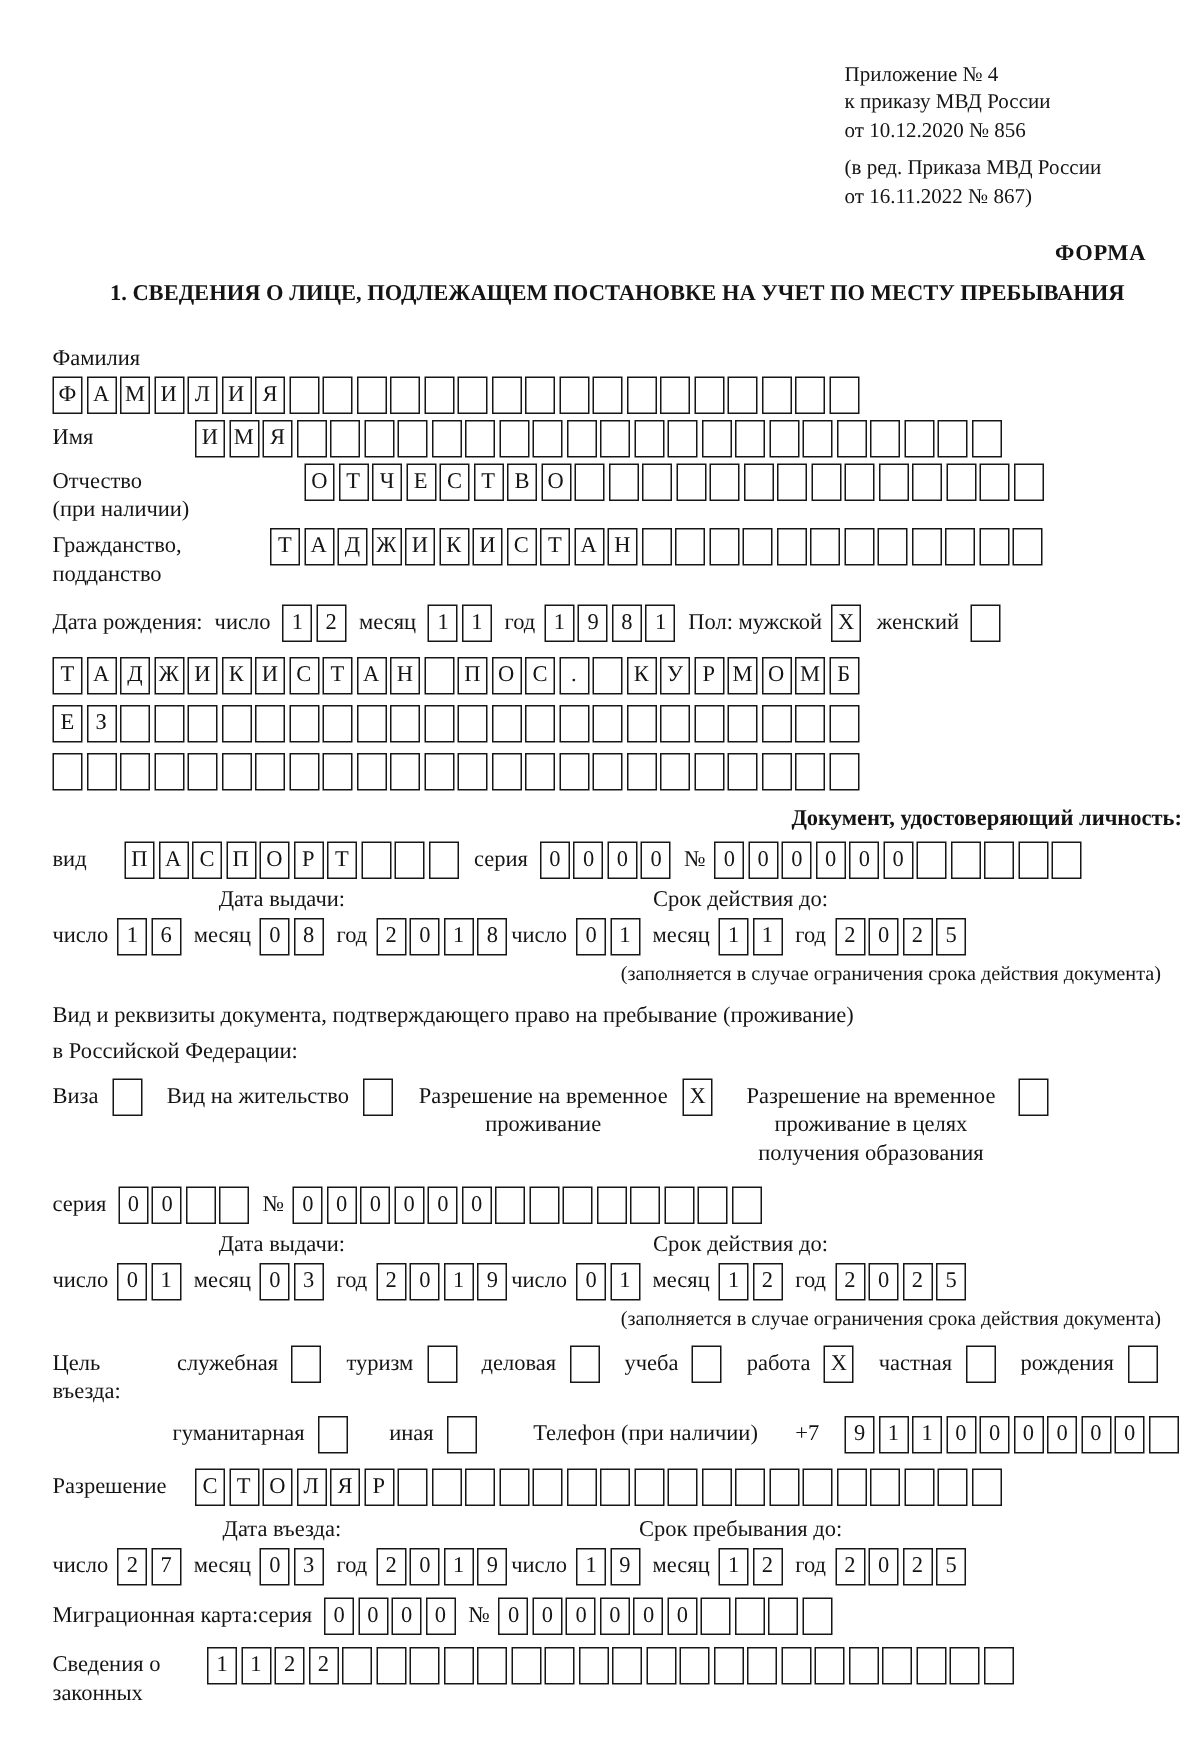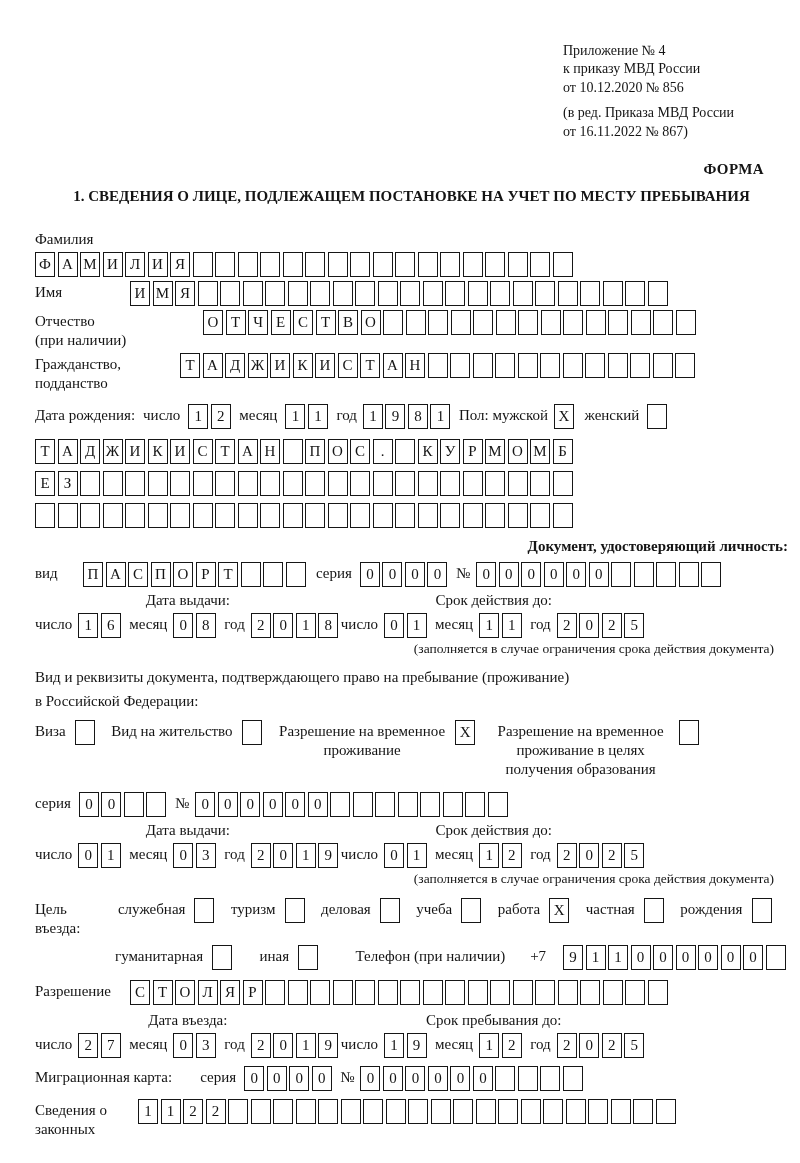--- a/index.html
+++ b/index.html
@@ -292,21 +292,21 @@
         <span class="cells"><span class="cell">1</span><span class="cell">9</span></span>
         <span class="lbl">месяц</span>
         <span class="cells"><span class="cell">1</span><span class="cell">2</span></span>
         <span class="lbl">год</span>
         <span class="cells"><span class="cell">2</span><span class="cell">0</span><span class="cell">2</span><span class="cell">5</span></span>
       </div>
     </div>
   </div>
 
   <div class="frow mt4">
-    <span class="lbl" style="margin-right:28px;">Миграционная карта:</span>
+    <span class="lbl" style="">Миграционная карта:</span>
     <span class="lbl mr8">серия</span>
     <span class="cells mr6"><span class="cell">0</span><span class="cell">0</span><span class="cell">0</span><span class="cell">0</span></span>
     <span class="lbl mr6">№</span>
     <span class="cells"><span class="cell">0</span><span class="cell">0</span><span class="cell">0</span><span class="cell">0</span><span class="cell">0</span><span class="cell">0</span><span class="cell">&nbsp;</span><span class="cell">&nbsp;</span><span class="cell">&nbsp;</span><span class="cell">&nbsp;</span></span>
   </div>
 
   <div class="frow mt4">
     <span class="lblcol w-repr">
       <span>Сведения о</span><br>
       <span>законных</span><br>

